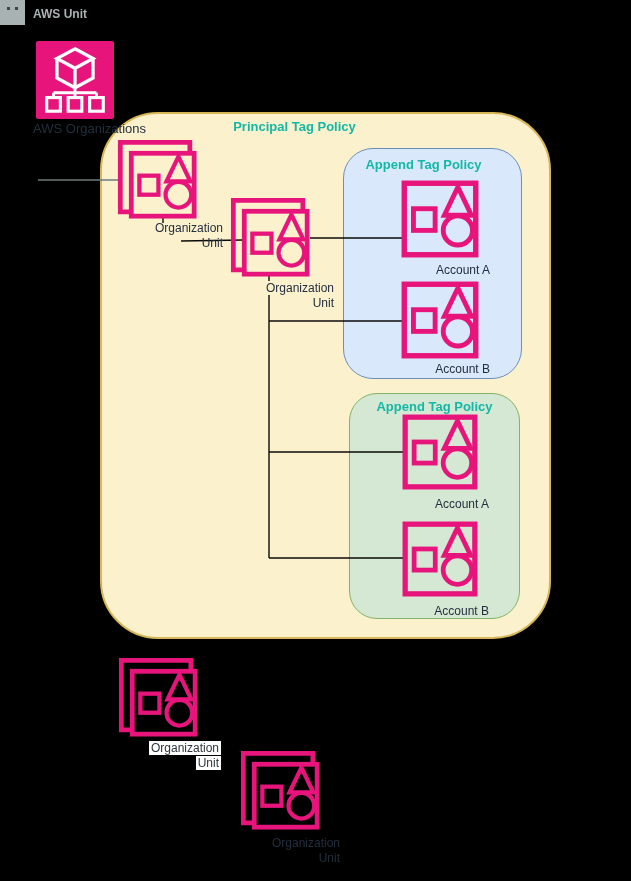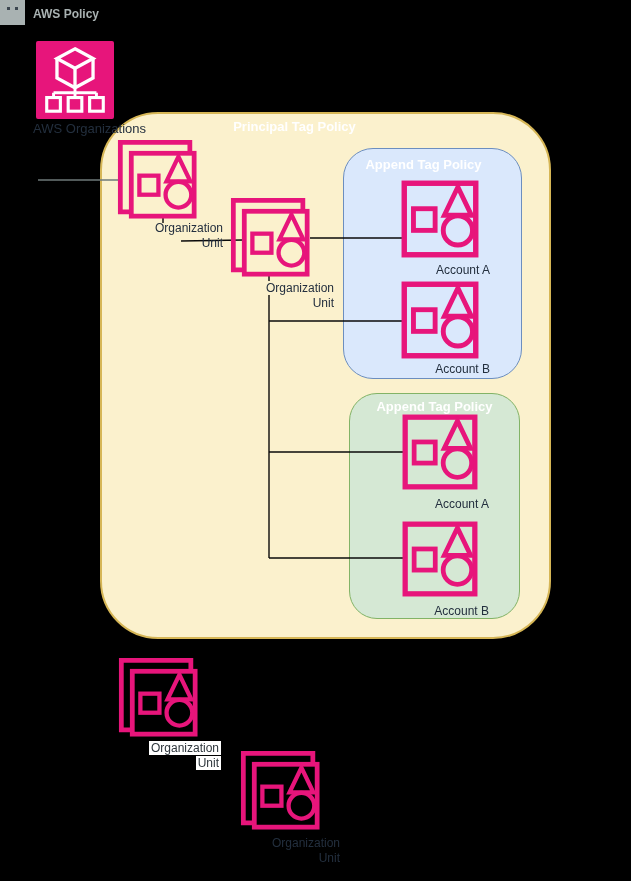--- a/index.html
+++ b/index.html
@@ -18,21 +18,21 @@
     left:343px;top:148px;width:179px;height:231px;border-radius:30px;
     background:var(--blue-fill,#DAE8FC);border:1.5px solid var(--blue-border,#6C8EBF);
     box-sizing:border-box;z-index:1;
   }
   .green-box{
     left:349px;top:393px;width:171px;height:226px;border-radius:28px;
     background:var(--green-fill,#D5E8D4);border:1.5px solid var(--green-border,#82B366);
     box-sizing:border-box;z-index:1;
   }
   .box-title{
-    font-size:13px;font-weight:bold;color:#ffffff;text-align:center;z-index:3;
+    font-size:13px;font-weight:bold;color:#14b8a6;text-align:center;z-index:3;
   }
   .principal-title{left:100px;top:119px;width:389px;}
   .blue-title{left:343px;top:157px;width:161px;}
   .green-title{left:349px;top:399px;width:171px;}
   
   .connectors{left:0;top:0;z-index:2;}
   .ln{stroke:#0a0a0a;stroke-width:1.4;}
   .ln-gray{stroke:#6e7878;stroke-width:1.4;}
   
   .icon{z-index:3;}
@@ -55,21 +55,21 @@
 </style>
 </head>
 <body>
 
 <div class="canvas">
 
   <div class="abs awscloud-icon">
     <span class="dot d1"></span>
     <span class="dot d2"></span>
   </div>
-  <div class="abs awscloud-label">AWS Policy</div>
+  <div class="abs awscloud-label">AWS Unit</div>
 
   <div class="abs principal-box"></div>
   <div class="abs box-title principal-title">Principal Tag Policy</div>
 
   <div class="abs blue-box"></div>
   <div class="abs box-title blue-title">Append Tag Policy</div>
 
   <div class="abs green-box"></div>
   <div class="abs box-title green-title">Append Tag Policy</div>
 

